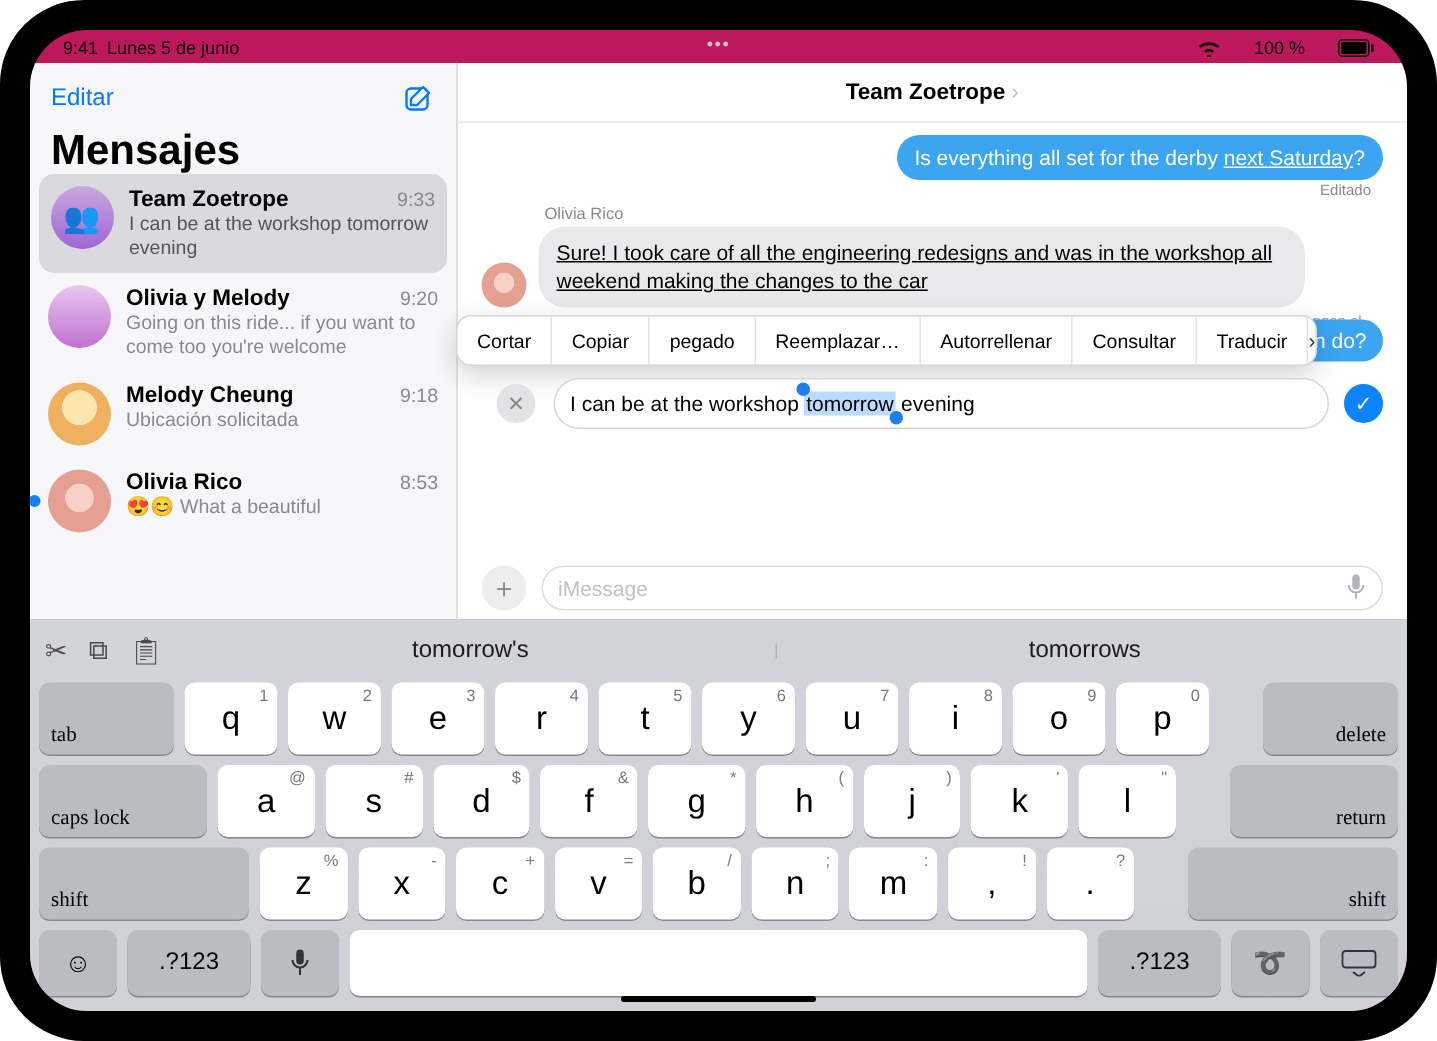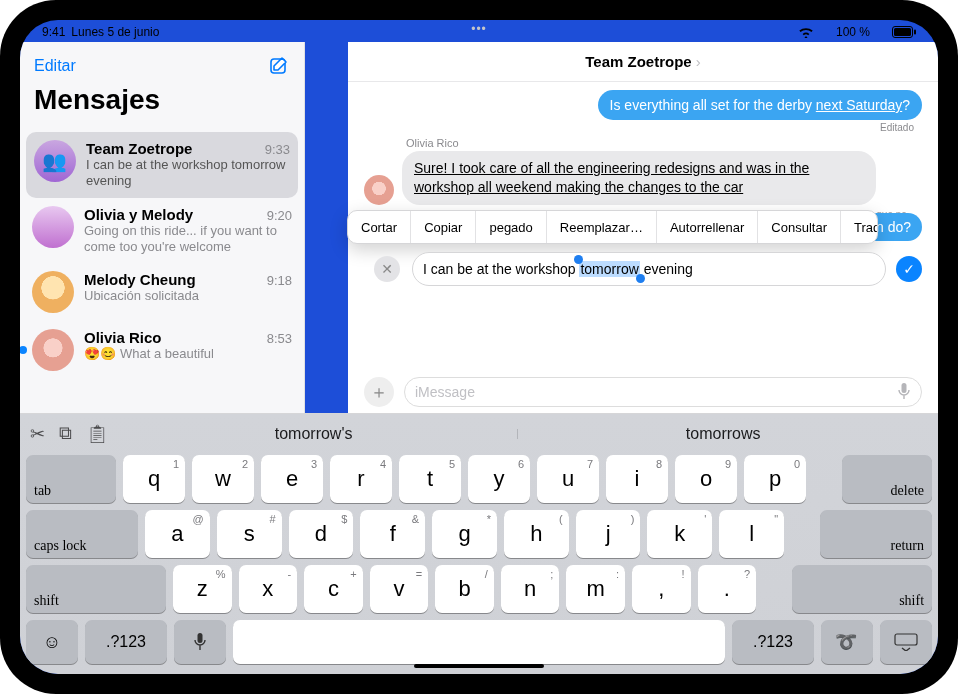--- a/index.html
+++ b/index.html
@@ -4,51 +4,50 @@
 <style>
   * { box-sizing: border-box; margin: 0; padding: 0; font-family: -apple-system, "Helvetica Neue", Arial, sans-serif; }
   body { background: #fff; display: flex; align-items: center; justify-content: center; min-height: 100vh; }
   .device {
     width: 958px; height: 694px;
     border-radius: 56px; background: #000; padding: 20px;
     position: relative;
   }
   .screen {
     width: 100%; height: 100%;
-    background: #1d4ed8; border-radius: 38px;
+    background: #be185d; border-radius: 38px;
     overflow: hidden; position: relative;
     display: flex; flex-direction: column;
   }
   
   .status-bar {
     height: 22px; display: flex; justify-content: space-between;
     align-items: center; font-size: 12px; padding: 2px 22px 0 22px;
     color: #000;
   }
   .status-left { display: flex; gap: 6px; }
   .status-right { display: flex; gap: 22px; align-items: center; }
   .status-right svg { display: block; }
 
   
   .content {
     flex: 1; display: flex; min-height: 0;
     border-bottom: 1px solid #d6d6d8;
-    gap: 43px;
   }
   .sidebar {
     width: 285px; background: #f7f7f9; display: flex; flex-direction: column;
     border-right: 1px solid #e1e1e3;
   }
   .sb-header {
     display: flex; justify-content: space-between; align-items: center;
     padding: 10px 14px 0 14px; height: 38px;
   }
   .sb-edit { color: #007aff; font-size: 16px; }
   .sb-compose { width: 22px; height: 22px; color: #007aff; }
-  .sb-title { font-size: 28px; font-weight: 700; padding: 4px 14px 16px 14px; }
+  .sb-title { font-size: 28px; font-weight: 700; padding: 4px 14px 0 14px; }
   .convo-list { overflow: hidden; }
   .convo {
     display: flex; gap: 10px; padding: 8px 12px;
     position: relative;
   }
   .convo.selected { background: #d9d9de; border-radius: 10px; margin: 0 6px; padding: 8px 8px; }
   .unread-dot { width: 8px; height: 8px; border-radius: 50%; background: #0a84ff; position: absolute; left: -1px; top: 50%; transform: translateY(-50%); }
   .avatar { width: 42px; height: 42px; border-radius: 50%; flex-shrink: 0; }
   .av-gradient { background: linear-gradient(180deg,#c9a6e0,#a066d4); display:flex; align-items:center; justify-content:center; font-size:20px; }
   .av1 { background: radial-gradient(circle at 50% 45%,#f9d0c8 30%,#e6a092 31%); }

